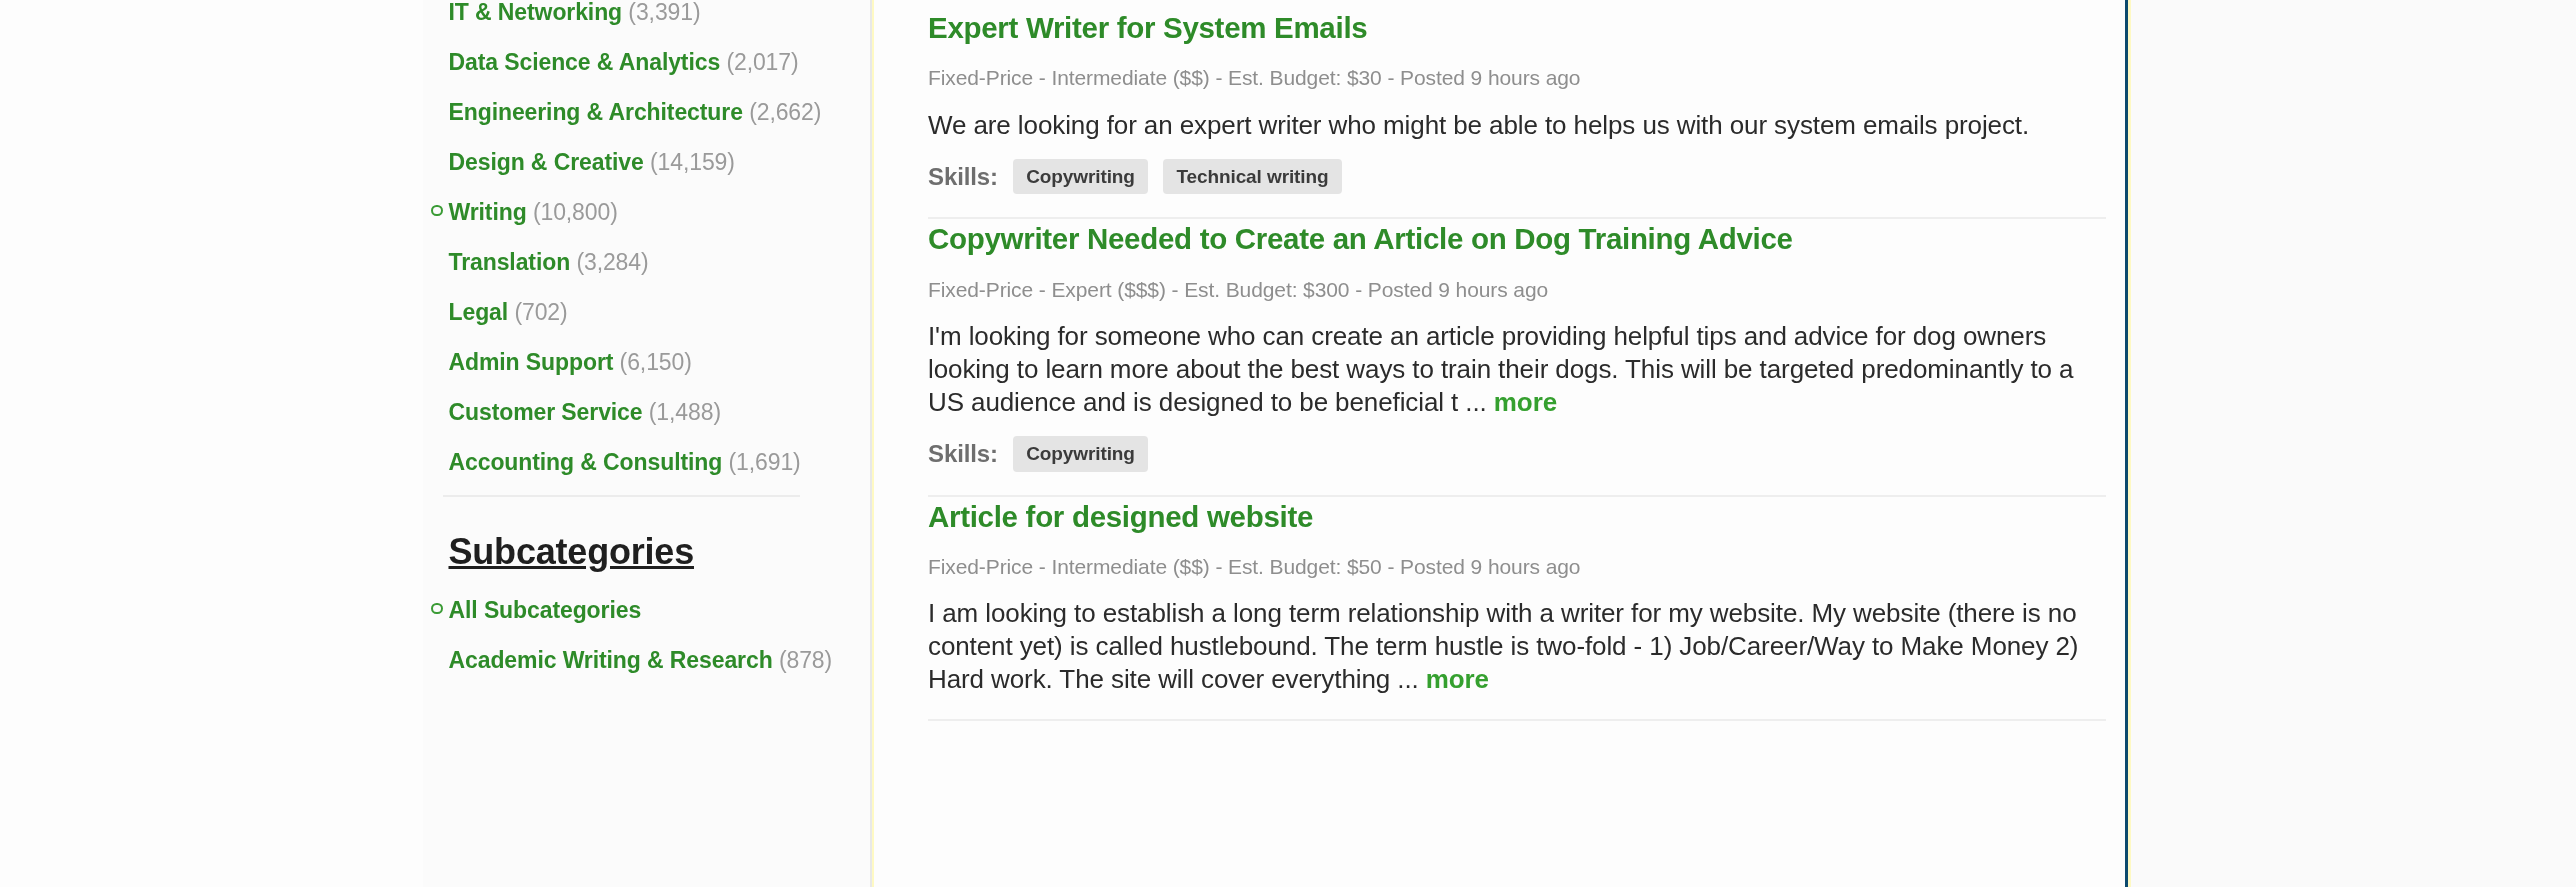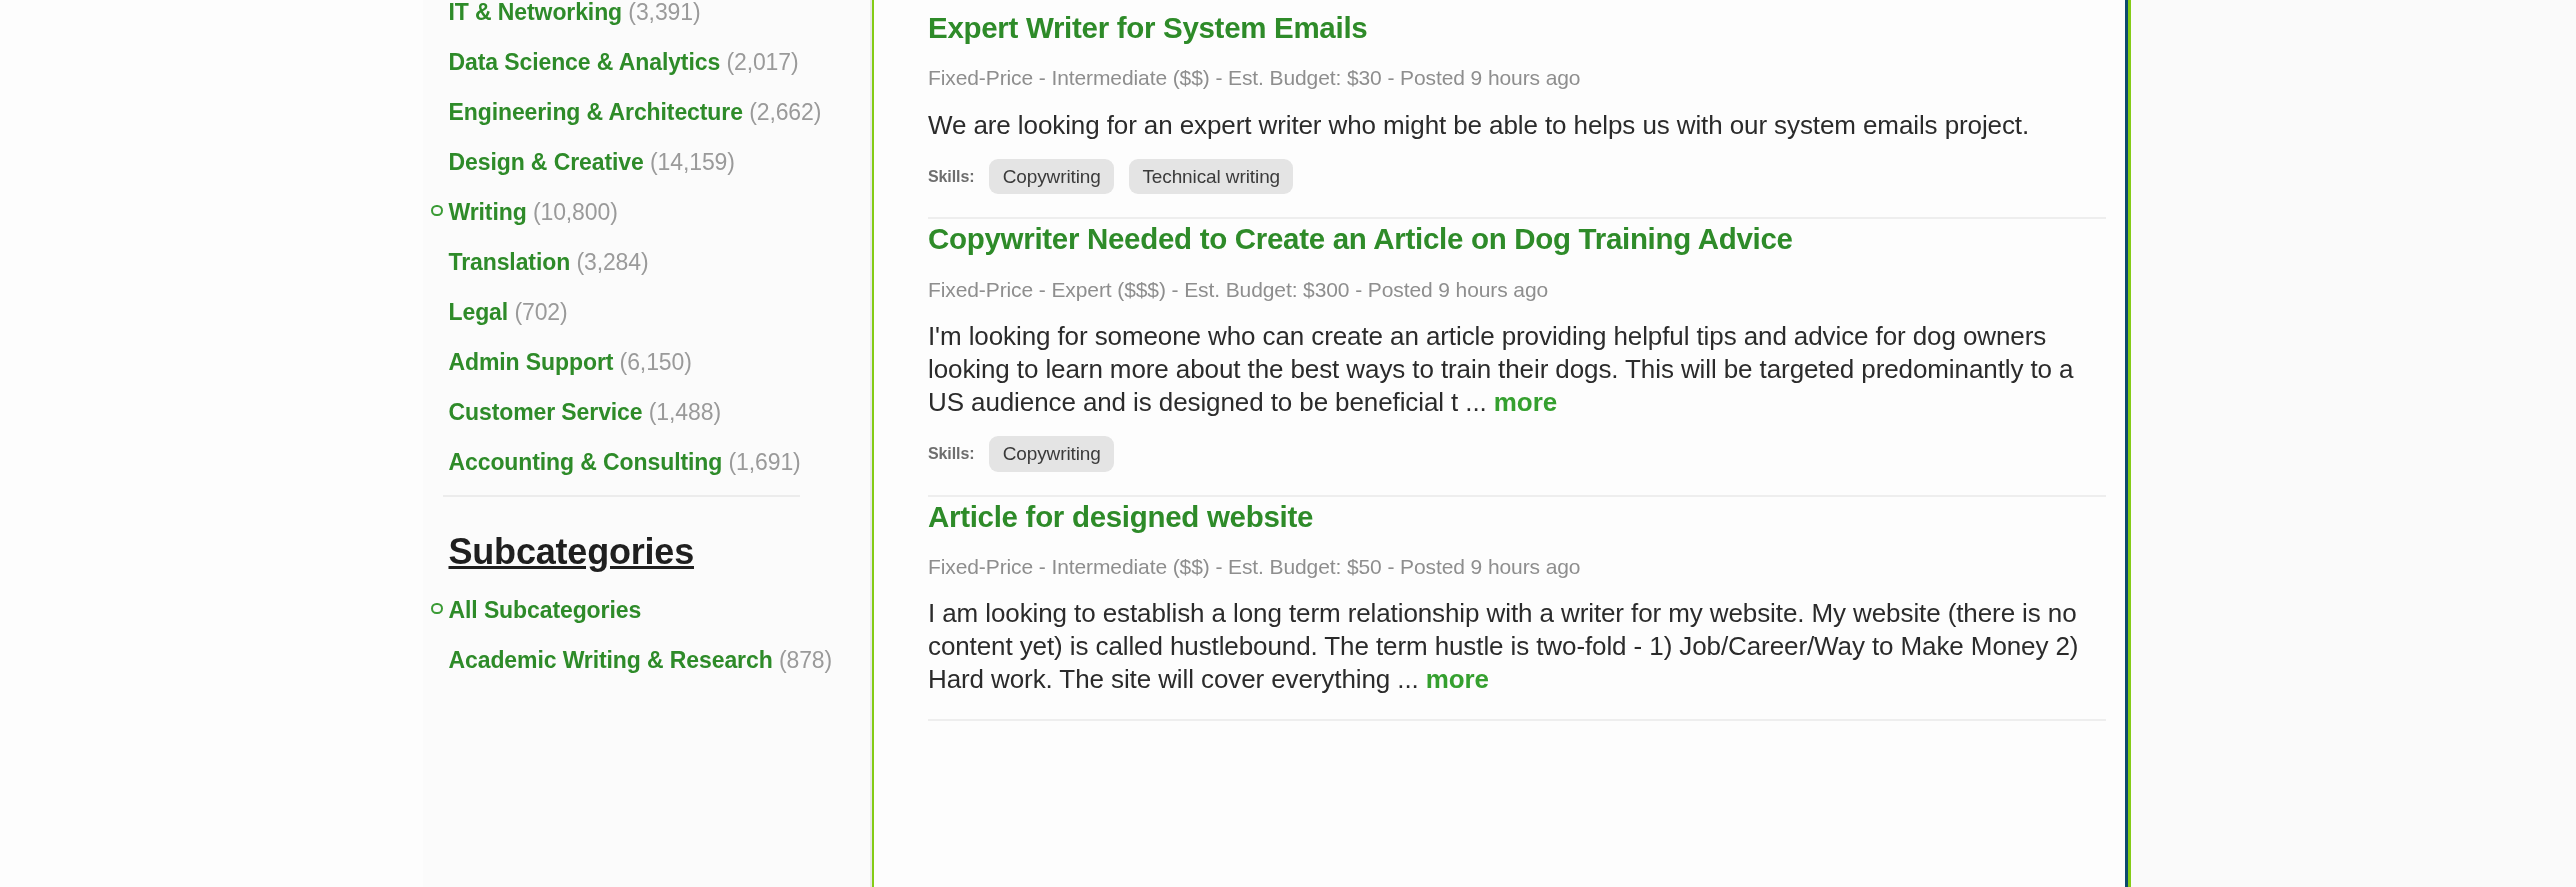--- a/index.html
+++ b/index.html
@@ -10,21 +10,21 @@
     overflow: hidden;
     background: #fbfbfb;
     font-family: "Liberation Sans", sans-serif;
     -webkit-font-smoothing: antialiased;
   }
 
   .page {
     position: relative;
     width: 2372px;
     height: 888px;
-    background: #84cc16;
+    background: #fef9c3;
   }
 
   
   .left-gutter {
     position: absolute;
     left: 0; top: 0;
     width: 423px; height: 888px;
     background: #fdfdfd;
   }
 
@@ -155,37 +155,38 @@
   }
 
   .job-skills {
     margin-top: 17.4px;
     display: flex;
     align-items: center;
     flex-wrap: wrap;
     gap: 0;
   }
   .skills-label {
-    font-size: 16px;
+    font-size: 24px;
     color: #6e6e6e;
     font-weight: bold;
     margin-right: 14.8px;
     letter-spacing: -0.1px;
   }
   .skill-tag {
     display: inline-block;
     background: #e4e4e4;
     color: #3b3b3b;
     font-size: 19px;
     line-height: 19px;
     padding: 7.4px 13.4px 8.7px 13.4px;
-    border-radius: 9px;
+    border-radius: 4px;
     margin-right: 14.8px;
     cursor: pointer;
     letter-spacing: -0.1px;
+    font-weight: bold;
   }
 
   
   .right-gutter {
     position: absolute;
     left: 2131px; top: 0;
     width: 445px; height: 888px;
     background: #fafafa;
   }
 </style>

